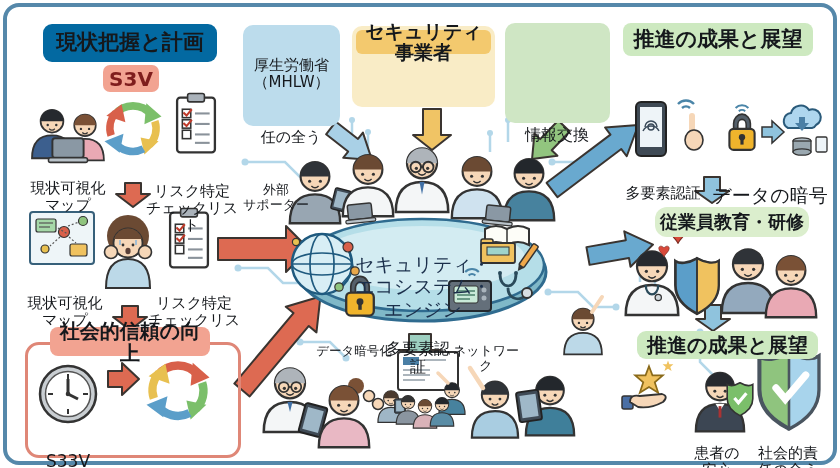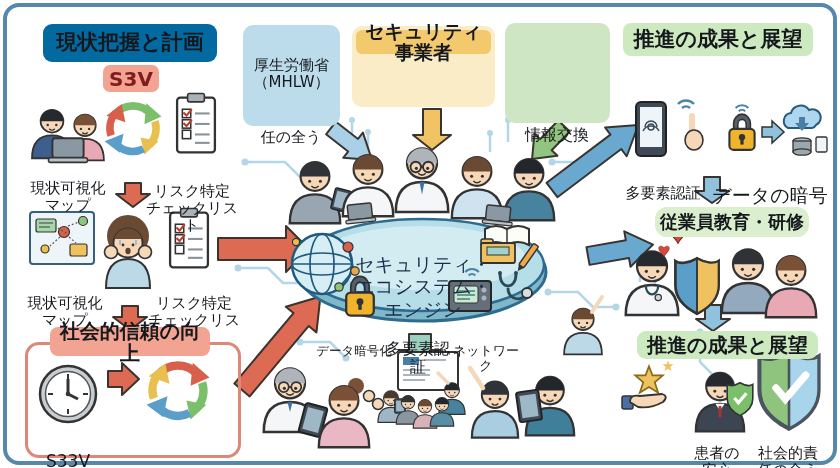--- a/index.html
+++ b/index.html
@@ -448,20 +448,22 @@
 <div class="lbl" style="left:243px;top:30px;width:97px;font-size:15px;">厚生労働省
 （MHLW）</div>
 <div class="lbl" style="left:246px;top:102px;width:90px;font-size:15px;">任の全う</div>
 
 <div class="rbox" style="left:352px;top:26px;width:143px;height:81px;background:#f9ecc6;border-radius:10px;"></div>
 <div class="pill" style="left:356px;top:30px;width:135px;height:24px;background:#f3c96e;border-radius:6px;font-size:19px;">セキュリティ事業者</div>
 
 <div class="rbox" style="left:505px;top:23px;width:105px;height:100px;background:#cfe6c4;border-radius:10px;"></div>
 <div class="lbl" style="left:512px;top:99px;width:90px;font-size:16px;">情報交換</div>
 
+<div class="lbl" style="left:243px;top:156px;width:66px;font-size:13px;">外部
+サポーター</div>
 <div class="lbl" style="left:352px;top:226px;width:142px;font-size:19px;color:#1b2f4b;line-height:1.18;">セキュリティ・
 エコシステム・
 エンジン</div>
 <div class="lbl" style="left:316px;top:317px;width:76px;font-size:12.5px;">データ暗号化</div>
 <div class="lbl" style="left:384px;top:313px;width:68px;font-size:16px;">多要素認証</div>
 <div class="lbl" style="left:452px;top:317px;width:68px;font-size:13px;">ネットワーク</div>
 
 <div class="pill" style="left:623px;top:23px;width:190px;height:33px;background:#cde9c0;border-radius:8px;font-size:21px;">推進の成果と展望</div>
 <div class="lbl" style="left:618px;top:158px;width:90px;font-size:15px;">多要素認証</div>
 <div class="lbl" style="left:712px;top:158px;width:116px;font-size:19px;">データの暗号化</div>

